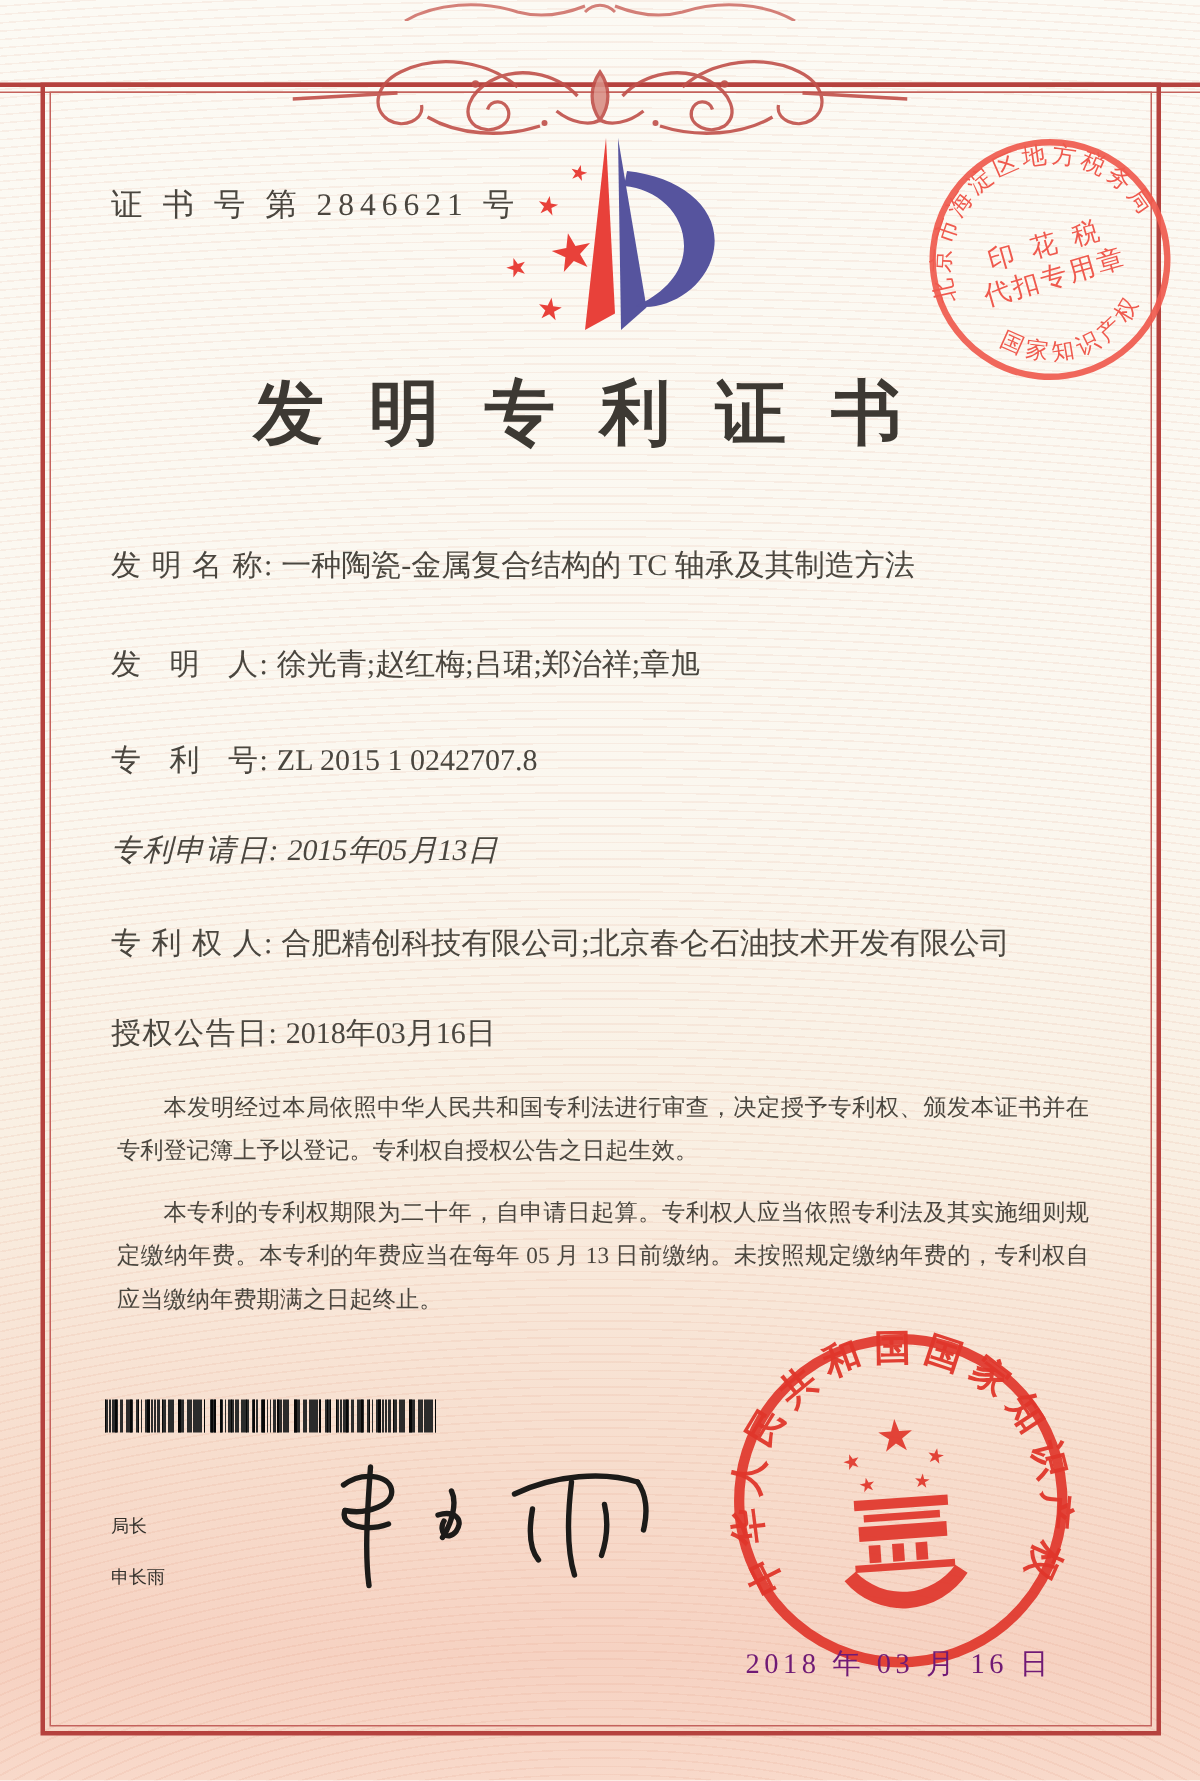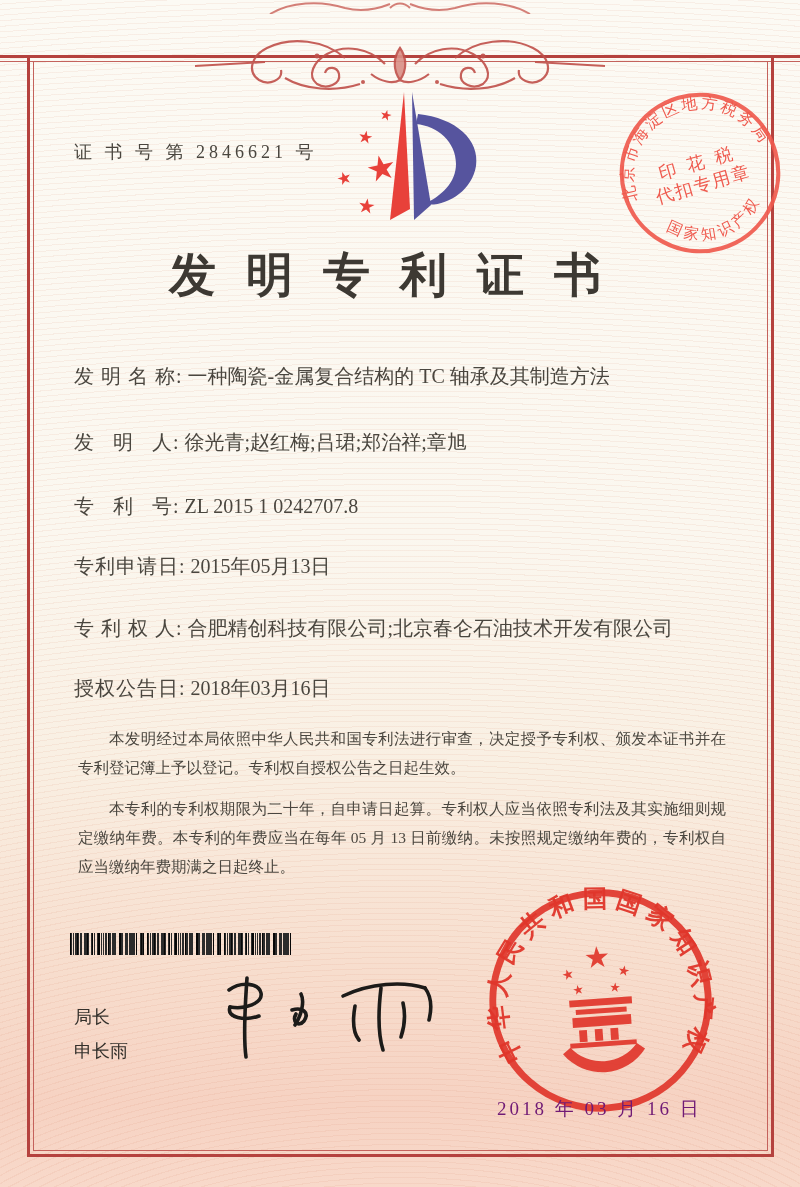--- a/index.html
+++ b/index.html
@@ -12,37 +12,37 @@
   }
   .page{position:absolute;inset:0;}
   
   .frame-outer{position:absolute;left:27px;top:55px;right:26px;bottom:30px;
     border:3px solid #b5423e;}
   .frame-inner{position:absolute;left:3px;top:3px;right:3px;bottom:3px;
     border:1px solid #c4625c;}
   .topline{position:absolute;left:0;top:55px;width:800px;height:3px;background:#b5423e;}
   .topline2{position:absolute;left:0;top:61px;width:800px;height:1px;background:#c4625c;}
   
-  .cert-no{position:absolute;left:74px;top:140px;font-size:18px;color:#4a463f;letter-spacing:4px;}
+  .cert-no{position:absolute;left:74px;top:122px;font-size:21px;color:#4a463f;letter-spacing:4px;}
   .title{position:absolute;left:0;top:244px;width:800px;text-align:center;
     font-size:47px;font-weight:bold;color:#3d3933;letter-spacing:30px;box-sizing:border-box;}
   .field{position:absolute;left:74px;font-size:20px;color:#4a463f;white-space:pre;}
   .field .lbl{letter-spacing:1px;}
-  .f0{top:363px;} .f1{top:429px;} .f2{top:493px;} .f3{top:553px;} .f4{top:615px;} .f5{top:675px;}
+  .f0{top:363px;} .f1{top:429px;} .f2{top:493px;} .f3{top:553px;font-style:italic;} .f4{top:615px;} .f5{top:675px;}
   .paras{position:absolute;left:66px;top:712px;width:672px;font-size:15.5px;line-height:29px;
     color:#4a463f;text-align:justify;}
   .paras p{margin:12px;text-indent:2em;}
   
   .barcode{position:absolute;left:70px;top:933px;width:222px;height:22px;
     background:
       repeating-linear-gradient(90deg,#2b2b2b 0 2px,transparent 2px 3px,#2b2b2b 3px 4px,transparent 4px 7px),
       repeating-linear-gradient(90deg,#2b2b2b 0 1px,transparent 1px 5px,#2b2b2b 5px 8px,transparent 8px 11px);
     background-blend-mode:multiply;}
   
-  .director{position:absolute;left:74px;top:1000px;font-size:18px;color:#33302b;line-height:34px;
+  .director{position:absolute;left:74px;top:1000px;font-size:12px;color:#33302b;line-height:34px;
     font-family:"Liberation Sans","DejaVu Sans",sans-serif;}
   .sig{position:absolute;left:185px;top:968px;}
   
   .tax-seal{position:absolute;left:615px;top:88px;transform:rotate(-16deg);}
   .main-seal{position:absolute;left:483px;top:883px;transform:rotate(-4deg);}
   .seal-date{position:absolute;left:497px;top:1096px;font-size:19px;color:#701a75;letter-spacing:3px;}
   
   .logo{position:absolute;left:328px;top:88px;}
   .ornament-top{position:absolute;left:195px;top:18px;}
   .ornament-cut{position:absolute;left:250px;top:0px;}

